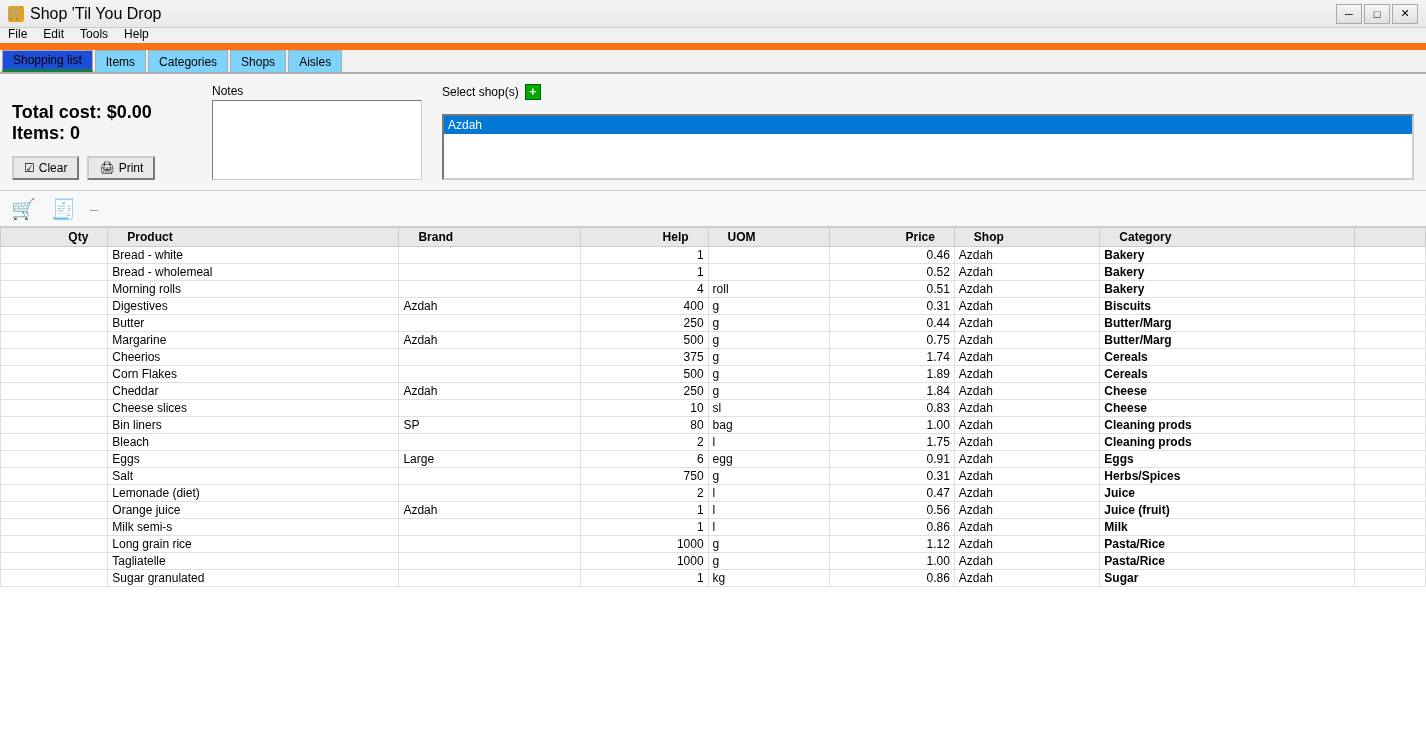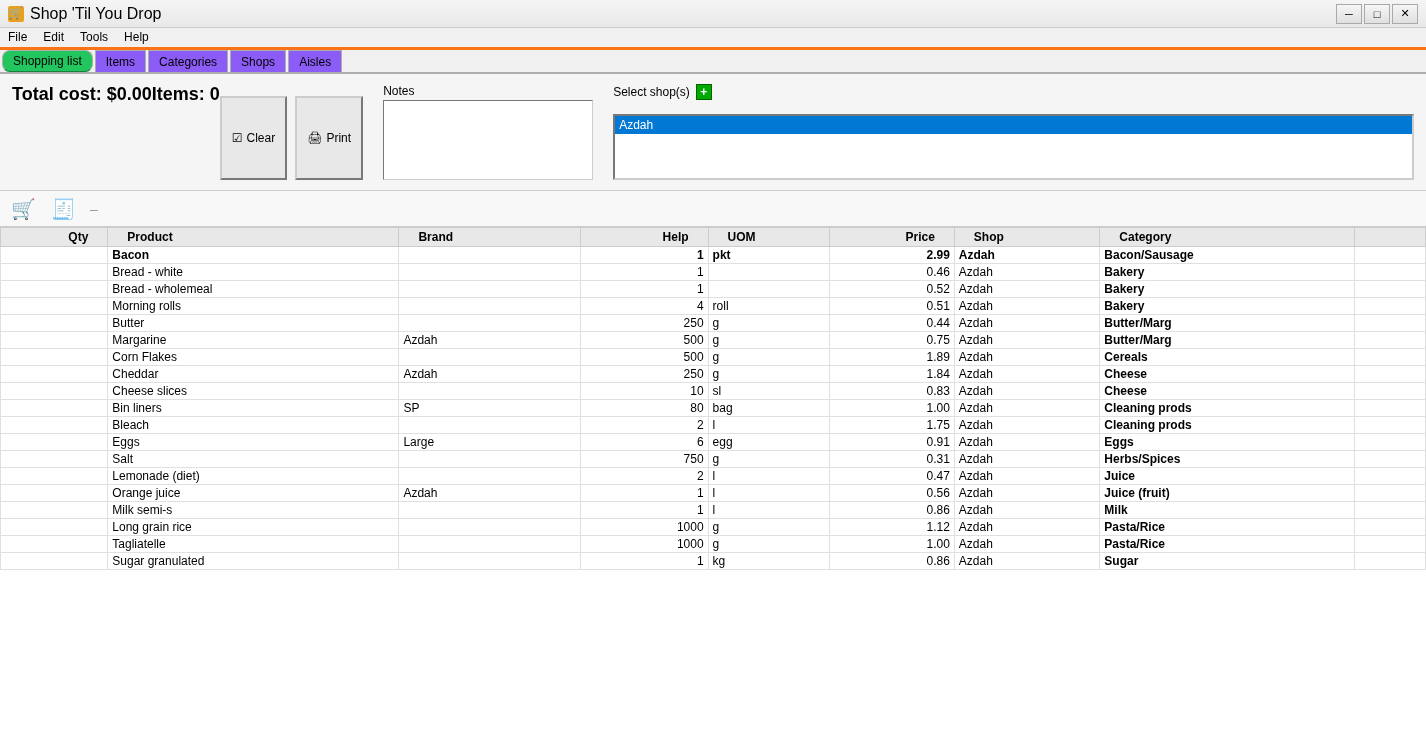--- a/index.html
+++ b/index.html
@@ -53,57 +53,56 @@
       display: flex;
       align-items: center;
       justify-content: center;
       font-size: 11px;
     }
 
     
     .menu-bar {
       display: flex;
       background: #f0f0f0;
-      border-bottom: 3px solid #f97316;
+      border-bottom: 7px solid #f97316;
       height: 22px;
-      align-items: flex-start;
+      align-items: flex-end;
     }
     .menu-item {
       padding: 2px 8px;
       cursor: pointer;
       font-size: 12px;
     }
 
     
     .tab-bar {
       display: flex;
       background: #f0f0f0;
       border-bottom: 2px solid #adadad;
       height: 24px;
       align-items: flex-end;
       padding-left: 2px;
     }
     .tab {
       padding: 3px 10px;
       border: 1px solid #adadad;
       border-bottom: none;
-      background: #8b5cf6;
+      background: #7dd3fc;
       cursor: pointer;
       font-size: 12px;
       margin-right: 2px;
       height: 22px;
       display: flex;
       align-items: center;
     }
     .tab.active {
-      background: #22c55e;
-      border-bottom: 1px solid #15803d;
+      background: #1d4ed8;
+      border-bottom: 3px solid #15803d;
       font-weight: normal;
       z-index: 1;
-      border-radius: 8px;
     }
 
     
     .main-content {
       display: flex;
       flex-direction: column;
       height: calc(752px - 28px - 22px - 24px);
       background: #fff;
     }
 
@@ -111,21 +110,21 @@
     .top-panel {
       display: flex;
       padding: 10px 12px;
       gap: 20px;
       border-bottom: 1px solid #ccc;
       background: #f5f5f5;
     }
 
     .cost-items-section {
       display: flex;
-      flex-direction: row;
+      flex-direction: column;
       justify-content: flex-end;
       min-width: 180px;
     }
     .total-cost {
       font-size: 18px;
       font-weight: bold;
     }
     .items-count {
       font-size: 18px;
       font-weight: bold;
@@ -353,31 +352,20 @@
           <th class="col-brand">Brand</th>
           <th class="col-size right">Help</th>
           <th class="col-uom">UOM</th>
           <th class="col-price right">Price</th>
           <th class="col-shop">Shop</th>
           <th class="col-category">Category</th>
           <th class="scroll-col"></th>
         </tr>
       </thead>
       <tbody id="table-body">
-      <tr class="bold">
-            <td class="col-qty right"></td>
-            <td class="col-product bold">Bacon</td>
-            <td class="col-brand"></td>
-            <td class="col-size right">1</td>
-            <td class="col-uom">pkt</td>
-            <td class="col-price right">2.99</td>
-            <td class="col-shop">Azdah</td>
-            <td class="col-category">Bacon/Sausage</td>
-            <td class="scroll-col"></td>
-          </tr>
           <tr>
             <td class="col-qty right"></td>
             <td class="col-product">Bread - white</td>
             <td class="col-brand"></td>
             <td class="col-size right">1</td>
             <td class="col-uom"></td>
             <td class="col-price right">0.46</td>
             <td class="col-shop">Azdah</td>
             <td class="col-category">Bakery</td>
             <td class="scroll-col"></td>
@@ -399,38 +387,60 @@
             <td class="col-brand"></td>
             <td class="col-size right">4</td>
             <td class="col-uom">roll</td>
             <td class="col-price right">0.51</td>
             <td class="col-shop">Azdah</td>
             <td class="col-category">Bakery</td>
             <td class="scroll-col"></td>
           </tr>
           <tr>
             <td class="col-qty right"></td>
+            <td class="col-product">Digestives</td>
+            <td class="col-brand">Azdah</td>
+            <td class="col-size right">400</td>
+            <td class="col-uom">g</td>
+            <td class="col-price right">0.31</td>
+            <td class="col-shop">Azdah</td>
+            <td class="col-category">Biscuits</td>
+            <td class="scroll-col"></td>
+          </tr>
+          <tr>
+            <td class="col-qty right"></td>
             <td class="col-product">Butter</td>
             <td class="col-brand"></td>
             <td class="col-size right">250</td>
             <td class="col-uom">g</td>
             <td class="col-price right">0.44</td>
             <td class="col-shop">Azdah</td>
             <td class="col-category">Butter/Marg</td>
             <td class="scroll-col"></td>
           </tr>
           <tr>
             <td class="col-qty right"></td>
             <td class="col-product">Margarine</td>
             <td class="col-brand">Azdah</td>
             <td class="col-size right">500</td>
             <td class="col-uom">g</td>
             <td class="col-price right">0.75</td>
             <td class="col-shop">Azdah</td>
             <td class="col-category">Butter/Marg</td>
+            <td class="scroll-col"></td>
+          </tr>
+          <tr>
+            <td class="col-qty right"></td>
+            <td class="col-product">Cheerios</td>
+            <td class="col-brand"></td>
+            <td class="col-size right">375</td>
+            <td class="col-uom">g</td>
+            <td class="col-price right">1.74</td>
+            <td class="col-shop">Azdah</td>
+            <td class="col-category">Cereals</td>
             <td class="scroll-col"></td>
           </tr>
           <tr>
             <td class="col-qty right"></td>
             <td class="col-product">Corn Flakes</td>
             <td class="col-brand"></td>
             <td class="col-size right">500</td>
             <td class="col-uom">g</td>
             <td class="col-price right">1.89</td>
             <td class="col-shop">Azdah</td>

